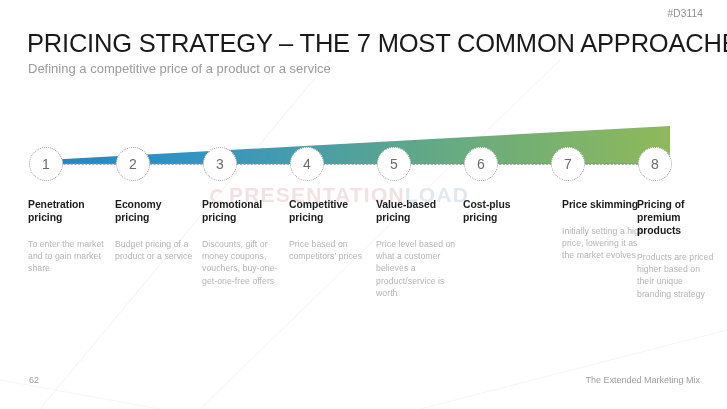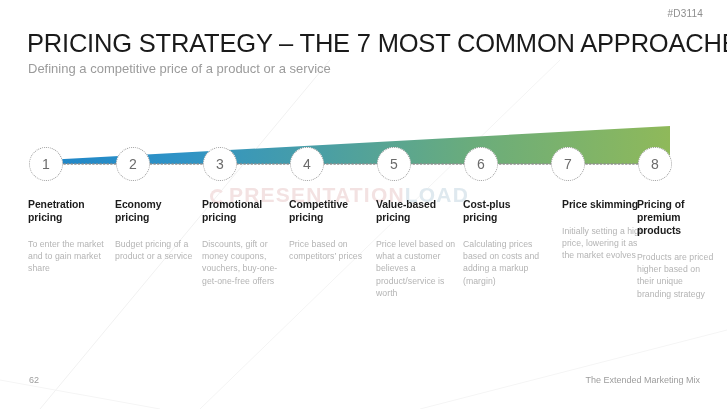--- a/index.html
+++ b/index.html
@@ -261,21 +261,20 @@
       <div class="col-body">Price based on competitors’ prices</div>
     </div>
 
     <div class="col" style="left:376px;">
       <div class="col-head">Value-based pricing</div>
       <div class="col-body">Price level based on what a customer believes a product/service is worth</div>
     </div>
 
     <div class="col" style="left:463px;">
       <div class="col-head">Cost-plus pricing</div>
-      <div class="col-body">Calculating prices based on costs and adding a markup (margin)</div>
     </div>
 
     <div class="col" style="left:562px;">
       <div class="col-head">Price skimming</div>
       <div class="col-body">Initially setting a high price, lowering it as the market evolves</div>
     </div>
 
     <div class="col" style="left:637px;">
       <div class="col-head">Pricing of premium products</div>
       <div class="col-body">Products are priced higher based on their unique branding strategy</div>

